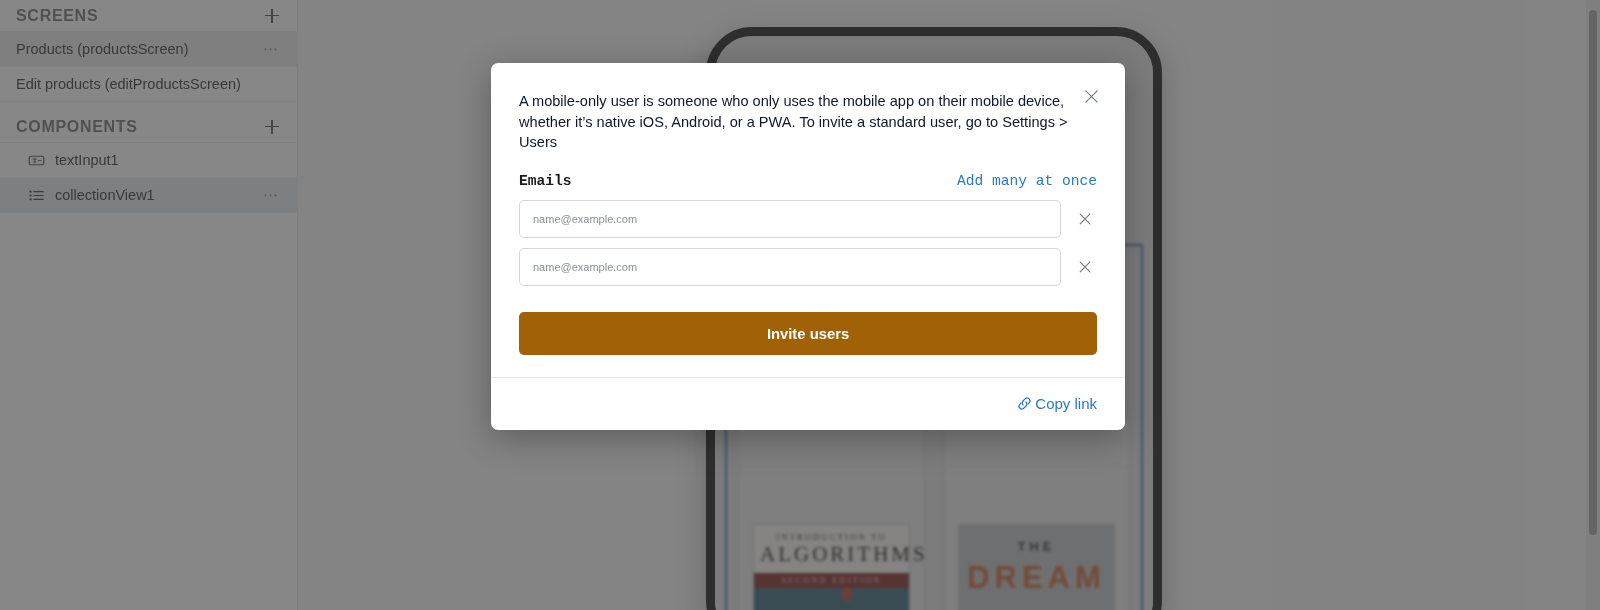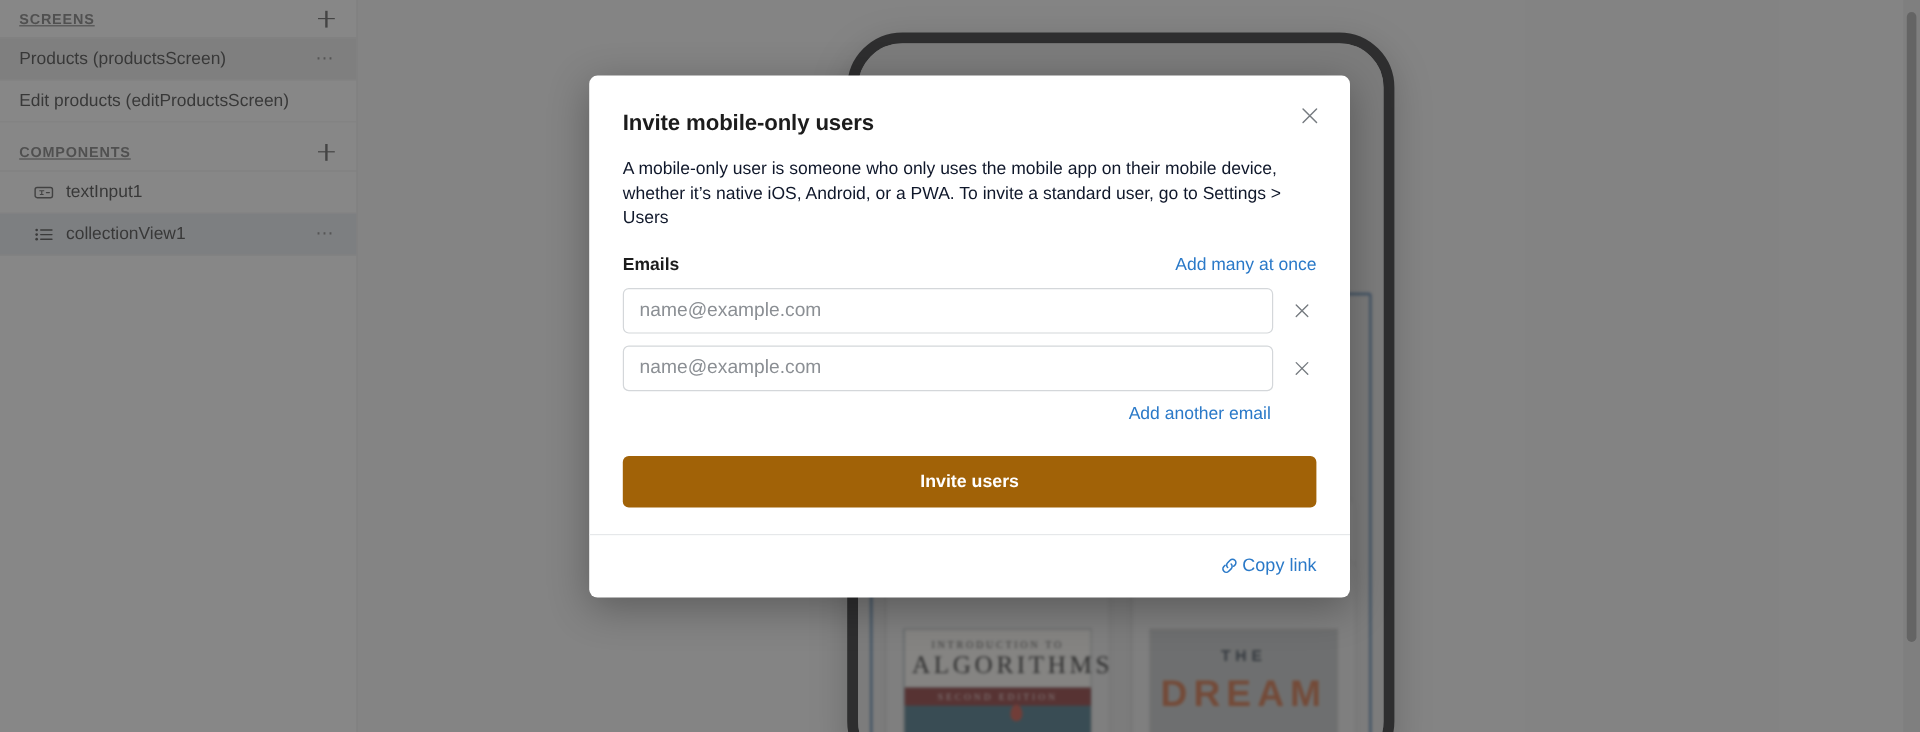--- a/index.html
+++ b/index.html
@@ -20,24 +20,23 @@
   
   .sidebar {
     position: absolute; left: 0; top: 0; width: 298px; height: 610px;
     background: #fafafa;
     border-right: 1px solid #e3e3e3;
   }
   .section-header {
     display: flex; align-items: center; justify-content: space-between;
     padding: 0 16px 0 16px;
     height: 32px;
-    font-size: 12px; font-weight: bold; letter-spacing: 0.7px;
+    font-size: 16px; font-weight: bold; letter-spacing: 0.7px;
     color: #6b6b6b;
     border-bottom: 1px solid #e8e8e8;
-    text-decoration: underline;
   }
   .plus-icon {
     width: 18px; height: 18px; position: relative; flex: none;
   }
   .plus-icon::before, .plus-icon::after {
     content: ""; position: absolute; background: #4a4a4a;
   }
   .plus-icon::before { left: 2px; right: 2px; top: 8px; height: 1.6px; }
   .plus-icon::after { top: 2px; bottom: 2px; left: 8px; width: 1.6px; }
 
@@ -155,31 +154,32 @@
     font-size: 18.5px; font-weight: bold; color: #1c1c1c;
     letter-spacing: -0.1px; margin-bottom: 18px;
   }
   .modal-desc {
     font-size: 14.6px; line-height: 1.42; color: #0f172a;
     margin-bottom: 20px; max-width: 580px;
   }
   .emails-head {
     display: flex; align-items: baseline; justify-content: space-between;
     margin-bottom: 11px;
+    font-family: Liberation Mono, monospace;
   }
   .emails-label { font-size: 14.6px; font-weight: bold; color: #1c1c1c; }
   .link { color: #2a79c8; font-size: 14.6px; cursor: pointer; }
   .email-row {
     display: flex; align-items: center; gap: 12px; margin-bottom: 10px;
   }
   .email-input {
     flex: 1 1 auto; height: 38px;
     border: 1px solid #d4d7da; border-radius: 5px;
     padding: 0 13px;
-    font-size: 16px; color: #4d7c0f;
+    font-size: 11px; color: #4d7c0f;
     font-family: "Liberation Sans", sans-serif;
     background: #fff; outline: none;
   }
   .email-input::placeholder { color: #8b8f94; }
   .row-x {
     flex: none; width: 24px; height: 24px;
     display: flex; align-items: center; justify-content: center; cursor: pointer;
   }
   .add-another { text-align: right; margin: 8px 38px 0 0; }
   .invite-btn {
@@ -290,21 +290,20 @@
 
   <div class="modal">
     <div class="modal-body">
 
       <div class="close-btn">
         <svg width="15" height="15" viewBox="0 0 16 16">
           <path d="M2 2 L14 14 M14 2 L2 14" stroke="#767b80" stroke-width="1.3" stroke-linecap="round"></path>
         </svg>
       </div>
 
-      <div class="modal-title">Invite mobile-only users</div>
       <div class="modal-desc">A mobile-only user is someone who only uses the mobile app on their mobile device, whether it’s native iOS, Android, or a PWA. To invite a standard user, go to Settings &gt; Users</div>
 
       <div class="emails-head">
         <span class="emails-label">Emails</span>
         <span class="link">Add many at once</span>
       </div>
 
       <div class="email-row">
         <input class="email-input" type="text" placeholder="name@example.com" style="">
         <span class="row-x">
@@ -316,23 +315,20 @@
 
       <div class="email-row">
         <input class="email-input" type="text" placeholder="name@example.com" style="">
         <span class="row-x">
           <svg width="14" height="14" viewBox="0 0 16 16">
             <path d="M2.5 2.5 L13.5 13.5 M13.5 2.5 L2.5 13.5" stroke="#767b80" stroke-width="1.3" stroke-linecap="round"></path>
           </svg>
         </span>
       </div>
 
-      <div class="add-another">
-        <span class="link">Add another email</span>
-      </div>
 
       <button class="invite-btn">Invite users</button>
     </div>
 
     <div class="modal-footer">
       <span class="copy-link">
         <svg width="17" height="17" viewBox="0 0 20 20">
           <path d="M8.3 11.7a3.3 3.3 0 0 1 0-4.7l2.4-2.4a3.3 3.3 0 0 1 4.7 4.7l-1.2 1.2" fill="none" stroke="#2a79c8" stroke-width="1.5" stroke-linecap="round"></path>
           <path d="M11.7 8.3a3.3 3.3 0 0 1 0 4.7l-2.4 2.4a3.3 3.3 0 0 1-4.7-4.7l1.2-1.2" fill="none" stroke="#2a79c8" stroke-width="1.5" stroke-linecap="round"></path>
         </svg>

